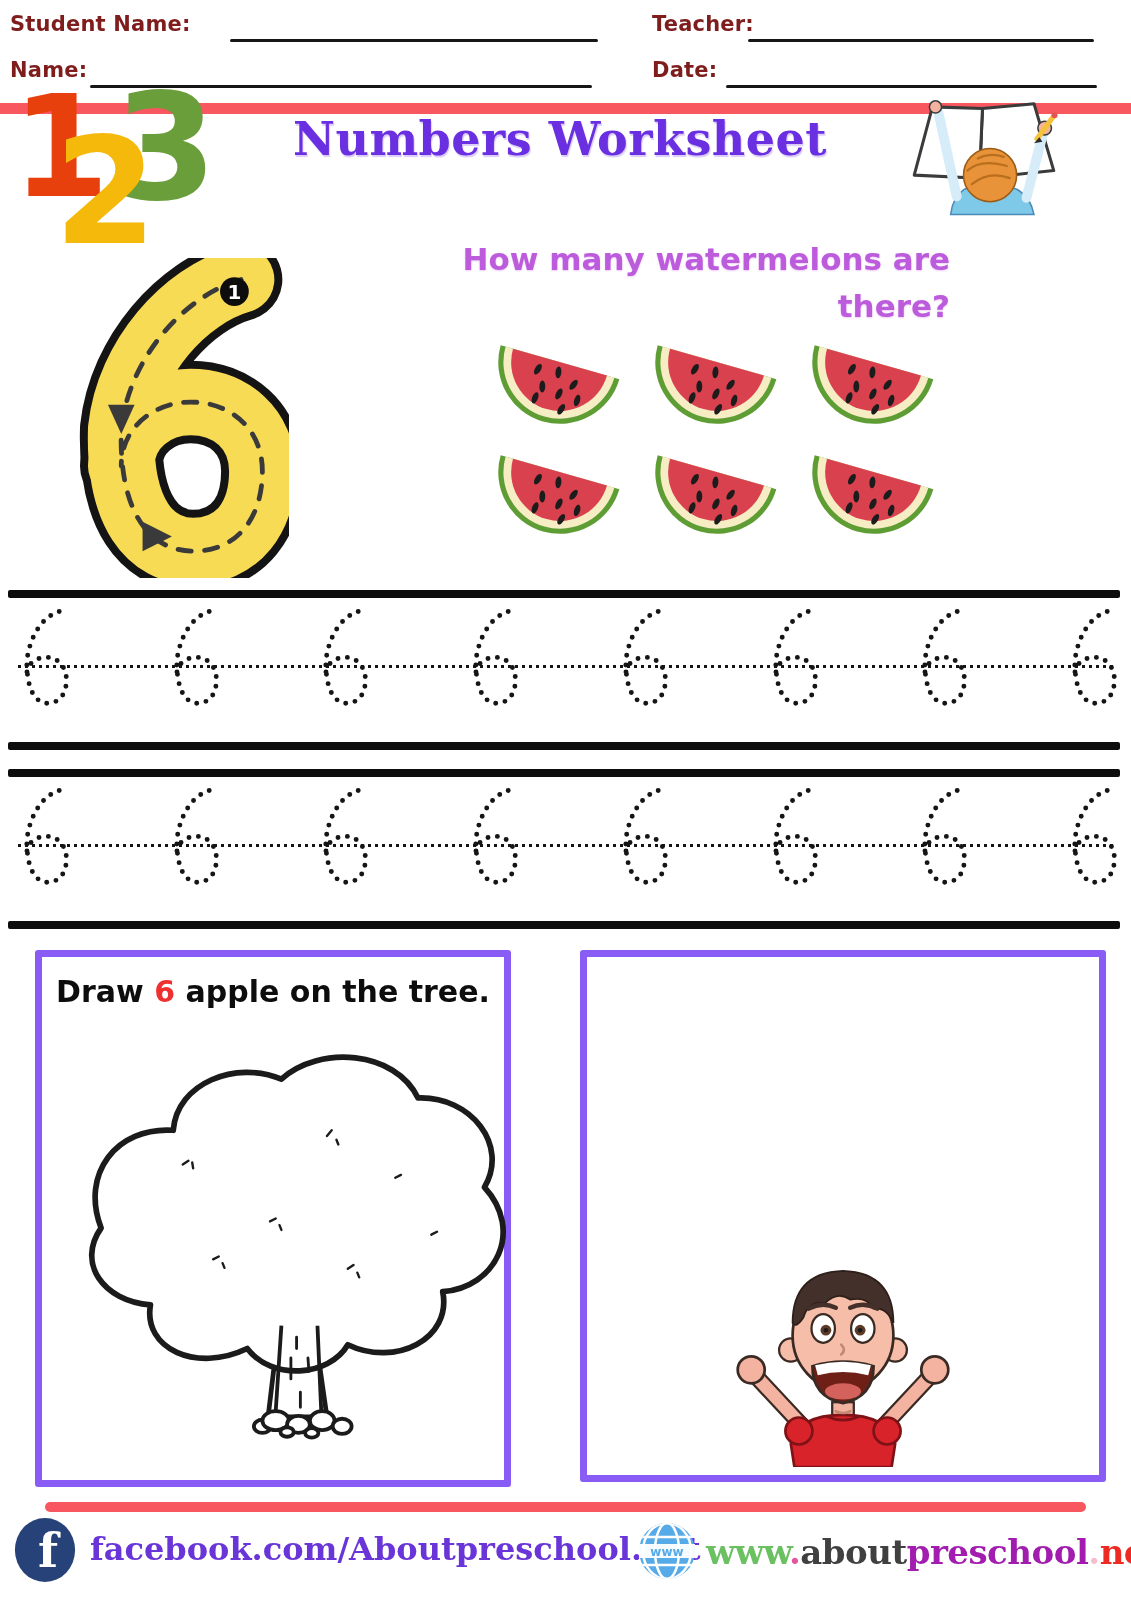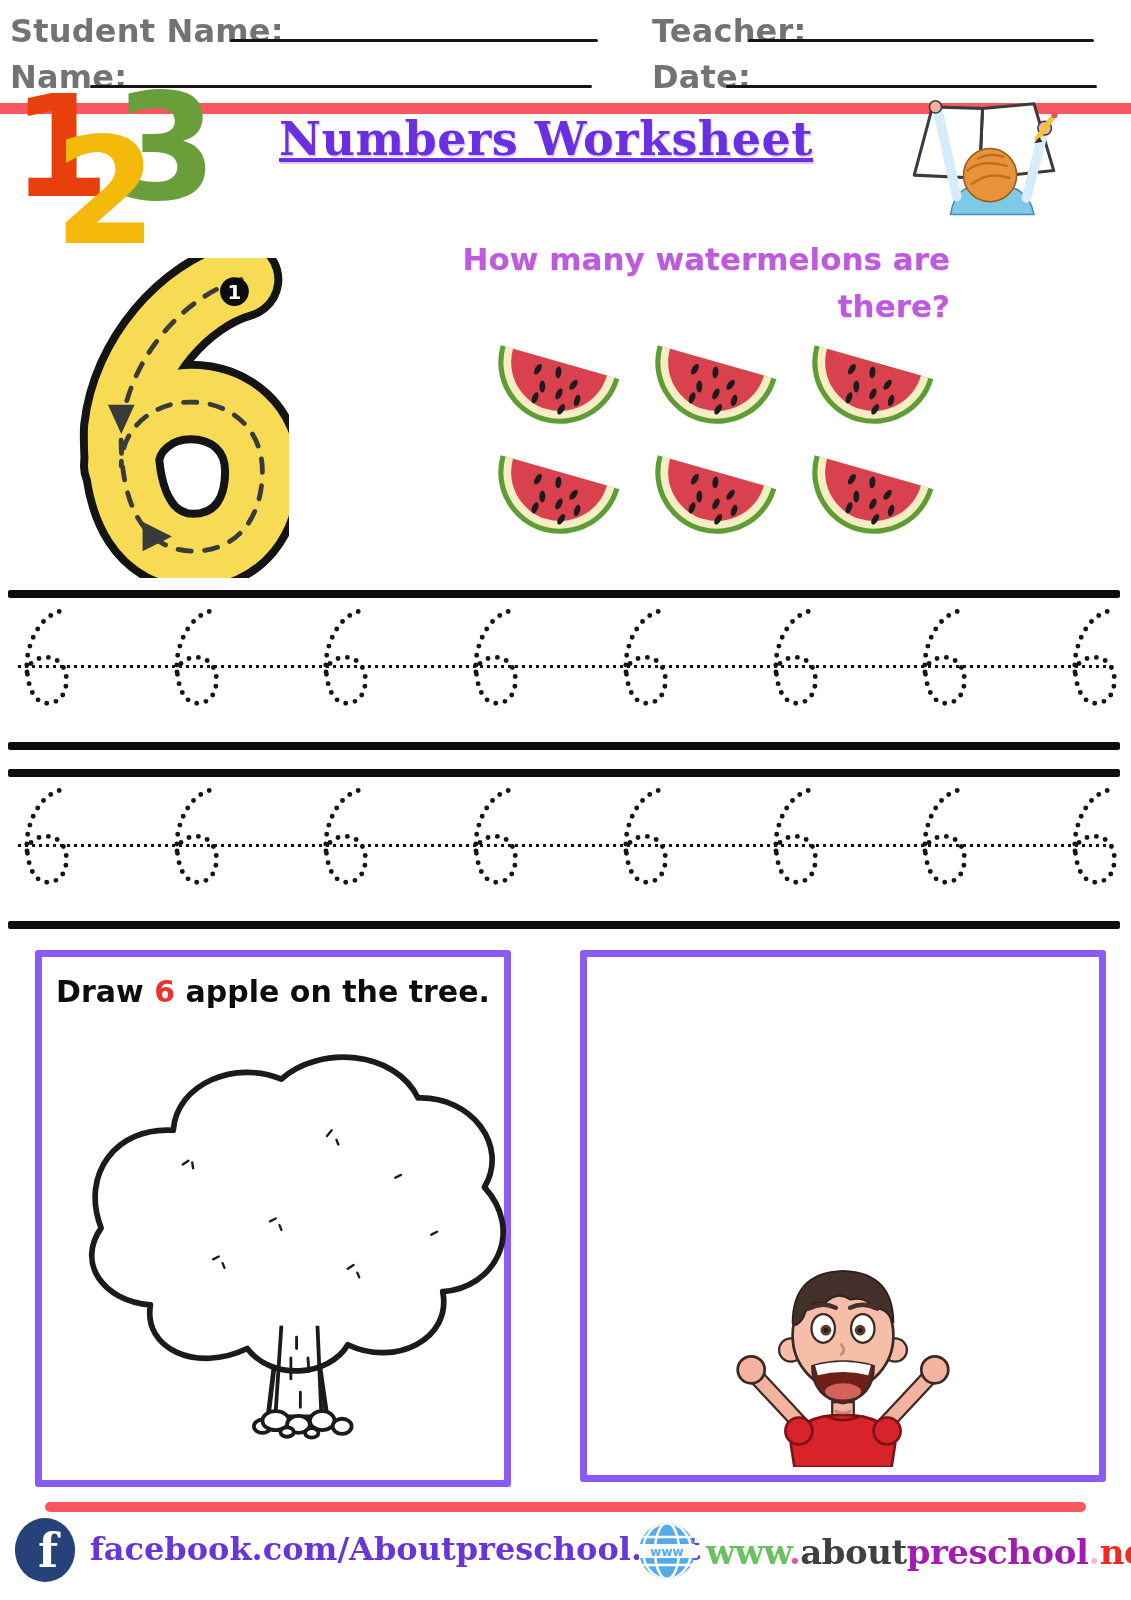--- a/index.html
+++ b/index.html
@@ -1,21 +1,21 @@
 <!DOCTYPE html>
 <html><head>
 <meta charset="utf-8">
 <style>
   html,body{margin:0;padding:0;background:#ffffff;}
   #page{position:relative;width:1131px;height:1600px;background:#fff;overflow:hidden;
         font-family:"DejaVu Sans",sans-serif;color:#111;}
   .abs{position:absolute;}
 
   
-  .h-label{font-weight:700;font-size:32px;color:#737373;letter-spacing:.2px;}
+  .h-label{font-weight:700;font-size:21px;color:#7f1d1d;letter-spacing:.2px;}
   .underline{height:0;border-bottom:3.5px solid #161616;border-radius:3px;}
 
   .redline{background:#F8575F;}
 
   
   .logo-digit{position:absolute;font-weight:700;line-height:1;}
 
   .page-title{font-family:"DejaVu Serif",serif;font-weight:700;font-size:46px;color:#6A2FE0;
               text-align:center;letter-spacing:.5px;text-shadow:1px 2px 1px rgba(106,47,224,.25);}
 
@@ -87,21 +87,21 @@
   <div class="abs underline" style="left:726px;top:85px;width:371px;"></div>
 
   <div class="abs redline" style="left:0;top:103px;width:1131px;height:11px;z-index:1;"></div>
 
   <div class="abs" style="left:0;top:60px;width:230px;height:210px;z-index:2;">
     <span class="logo-digit" style="left: 12px; top: 18px; font-size: 140px; z-index: 2; color: rgb(232, 64, 12);">1</span>
     <span class="logo-digit" style="left: 54px; top: 58px; font-size: 148px; z-index: 3; color: rgb(245, 185, 11);">2</span>
     <span class="logo-digit" style="left: 114px; top: 14px; font-size: 148px; z-index: 1; color: rgb(106, 158, 58);">3</span>
   </div>
 
-  <div class="abs page-title" style="left:236px;top:112px;width:620px;z-index:2;text-decoration:underline;">Numbers Worksheet</div>
+  <div class="abs page-title" style="left:250px;top:112px;width:620px;z-index:2;">Numbers Worksheet</div>
 
   <svg class="abs" style="left:893px;top:72px;z-index:2;" width="182" height="160" viewBox="0 0 240 175">
     <polygon points="118,30 186,24 212,112 114,122" fill="#fff" stroke="#3b3b3b" stroke-width="4" stroke-linejoin="round"></polygon>
     <polygon points="28,118 52,28 118,30 114,122" fill="#fff" stroke="#3b3b3b" stroke-width="4" stroke-linejoin="round"></polygon>
     <line x1="118" y1="30" x2="114" y2="122" stroke="#3b3b3b" stroke-width="3"></line>
     <path d="M76,170 C80,138 100,128 128,132 C158,128 180,140 186,170 Z" fill="#7EC8E8" stroke="#4A8AB8" stroke-width="2"></path>
     <line x1="84" y1="146" x2="60" y2="36" stroke="#D6ECF8" stroke-width="13" stroke-linecap="round"></line>
     <circle cx="56" cy="28" r="8" fill="#F3B3A0" stroke="#3b3b3b" stroke-width="2"></circle>
     <line x1="176" y1="148" x2="198" y2="62" stroke="#D6ECF8" stroke-width="13" stroke-linecap="round"></line>
     <circle cx="128" cy="118" r="35" fill="#E8923A" stroke="#9C5C14" stroke-width="2"></circle>

